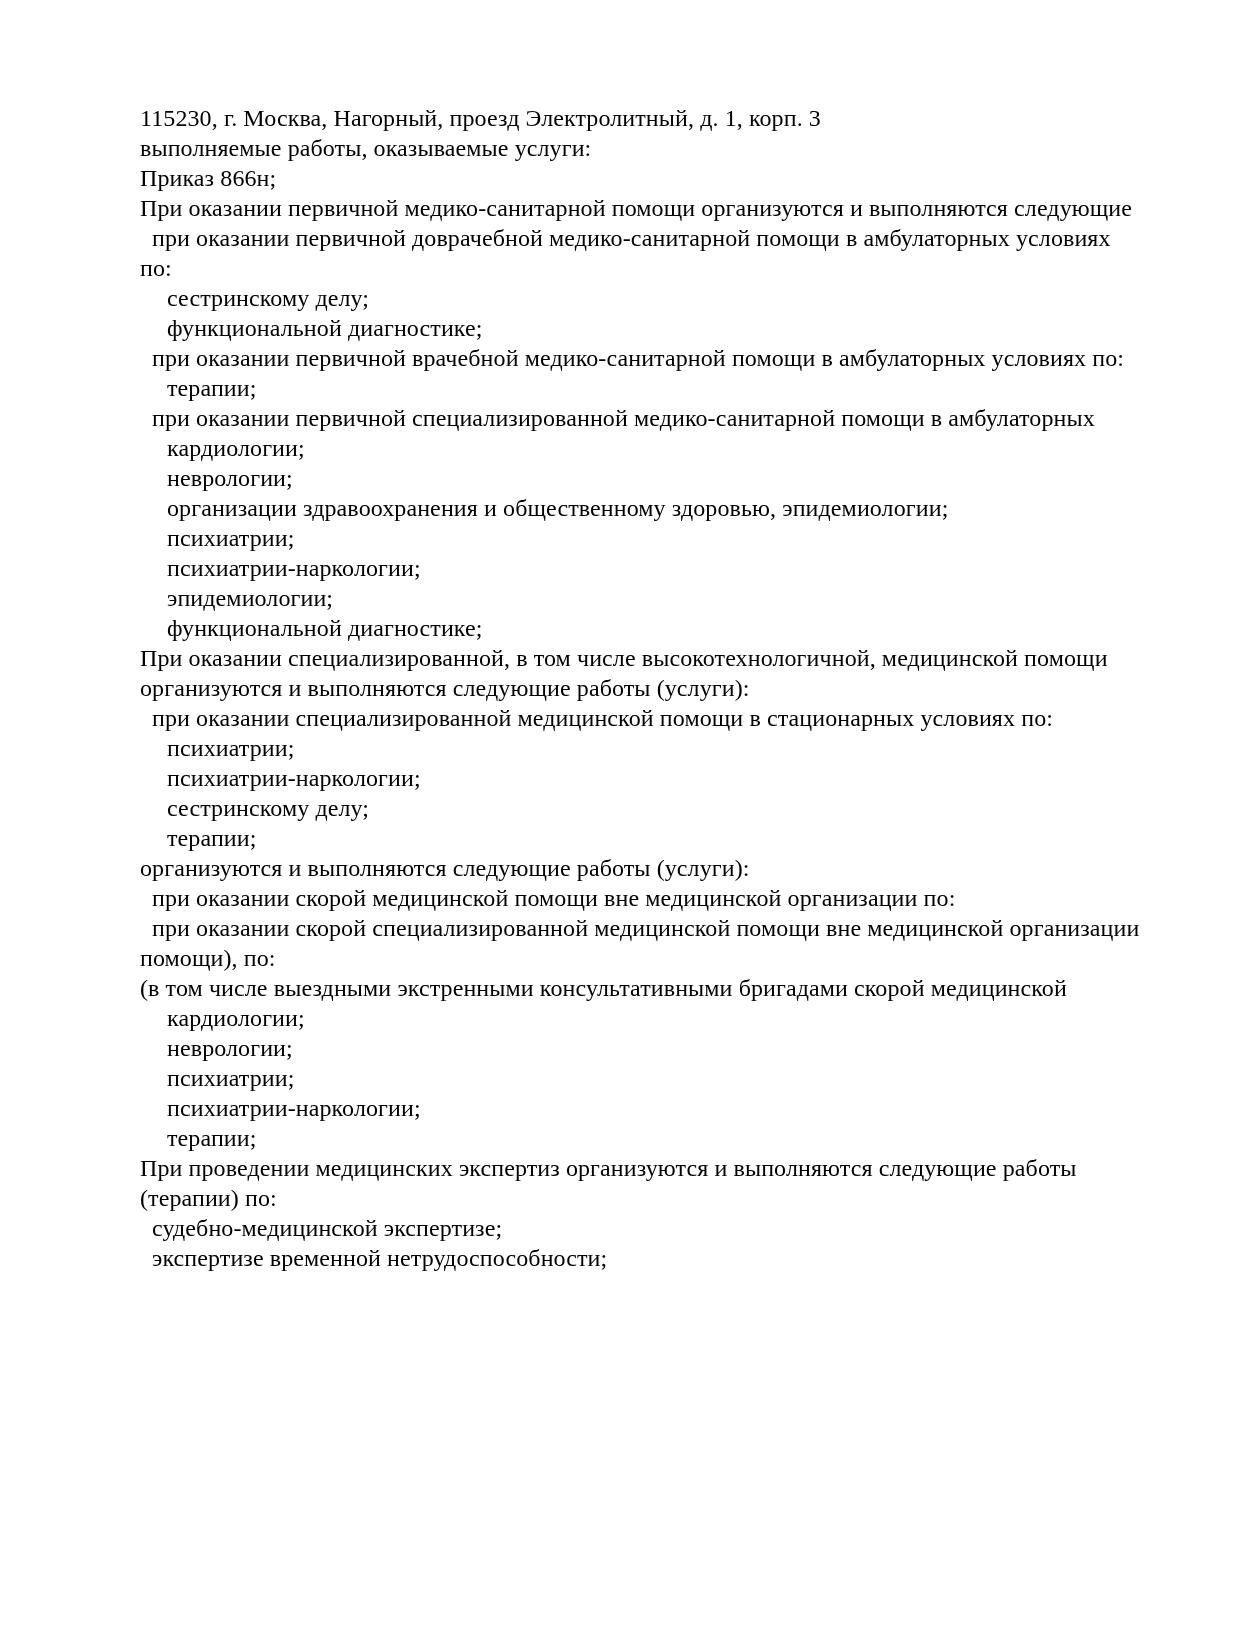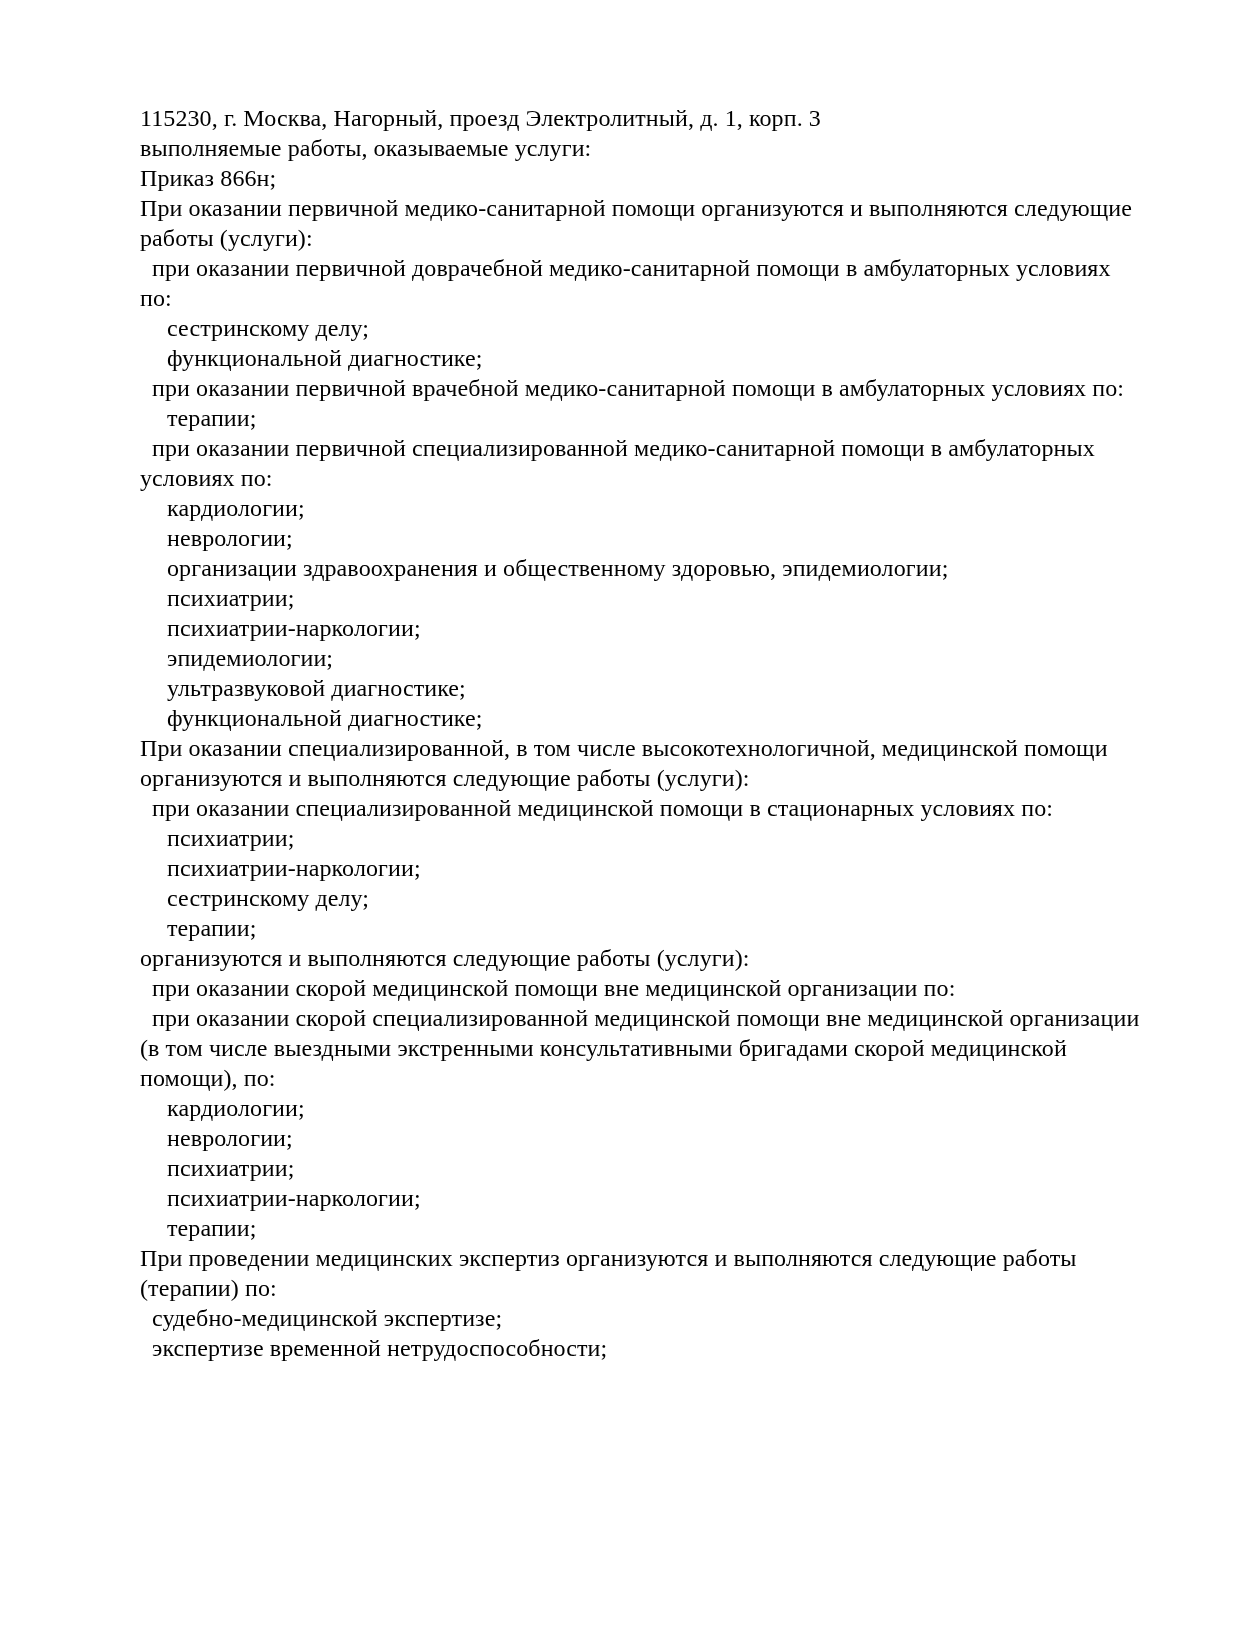--- a/index.html
+++ b/index.html
@@ -34,49 +34,46 @@
 </style>
 </head>
 <body>
 
 <div class="page" style="background: rgb(255, 255, 255); color: rgb(0, 0, 0);">
   <div class="text-block">
       <div class="line indent-0">115230, г. Москва, Нагорный, проезд Электролитный, д. 1, корп. 3</div>
       <div class="line indent-0">выполняемые работы, оказываемые услуги:</div>
       <div class="line indent-0">Приказ 866н;</div>
       <div class="line indent-0">При оказании первичной медико-санитарной помощи организуются и выполняются следующие</div>
-      <div class="line indent-0">работы (услуги):</div>
       <div class="line indent-1">при оказании первичной доврачебной медико-санитарной помощи в амбулаторных условиях</div>
       <div class="line indent-0">по:</div>
       <div class="line indent-2">сестринскому делу;</div>
       <div class="line indent-2">функциональной диагностике;</div>
       <div class="line indent-1">при оказании первичной врачебной медико-санитарной помощи в амбулаторных условиях по:</div>
       <div class="line indent-2">терапии;</div>
       <div class="line indent-1">при оказании первичной специализированной медико-санитарной помощи в амбулаторных</div>
-      <div class="line indent-0">условиях по:</div>
       <div class="line indent-2">кардиологии;</div>
       <div class="line indent-2">неврологии;</div>
       <div class="line indent-2">организации здравоохранения и общественному здоровью, эпидемиологии;</div>
       <div class="line indent-2">психиатрии;</div>
       <div class="line indent-2">психиатрии-наркологии;</div>
       <div class="line indent-2">эпидемиологии;</div>
-      <div class="line indent-2">ультразвуковой диагностике;</div>
       <div class="line indent-2">функциональной диагностике;</div>
       <div class="line indent-0">При оказании специализированной, в том числе высокотехнологичной, медицинской помощи</div>
       <div class="line indent-0">организуются и выполняются следующие работы (услуги):</div>
       <div class="line indent-1">при оказании специализированной медицинской помощи в стационарных условиях по:</div>
       <div class="line indent-2">психиатрии;</div>
       <div class="line indent-2">психиатрии-наркологии;</div>
       <div class="line indent-2">сестринскому делу;</div>
       <div class="line indent-2">терапии;</div>
       <div class="line indent-0">организуются и выполняются следующие работы (услуги):</div>
       <div class="line indent-1">при оказании скорой медицинской помощи вне медицинской организации по:</div>
       <div class="line indent-1">при оказании скорой специализированной медицинской помощи вне медицинской организации</div>
+      <div class="line indent-0">помощи), по:</div>
       <div class="line indent-0">(в том числе выездными экстренными консультативными бригадами скорой медицинской</div>
-      <div class="line indent-0">помощи), по:</div>
       <div class="line indent-2">кардиологии;</div>
       <div class="line indent-2">неврологии;</div>
       <div class="line indent-2">психиатрии;</div>
       <div class="line indent-2">психиатрии-наркологии;</div>
       <div class="line indent-2">терапии;</div>
       <div class="line indent-0">При проведении медицинских экспертиз организуются и выполняются следующие работы</div>
       <div class="line indent-0">(терапии) по:</div>
       <div class="line indent-1">судебно-медицинской экспертизе;</div>
       <div class="line indent-1">экспертизе временной нетрудоспособности;</div>
     </div>

